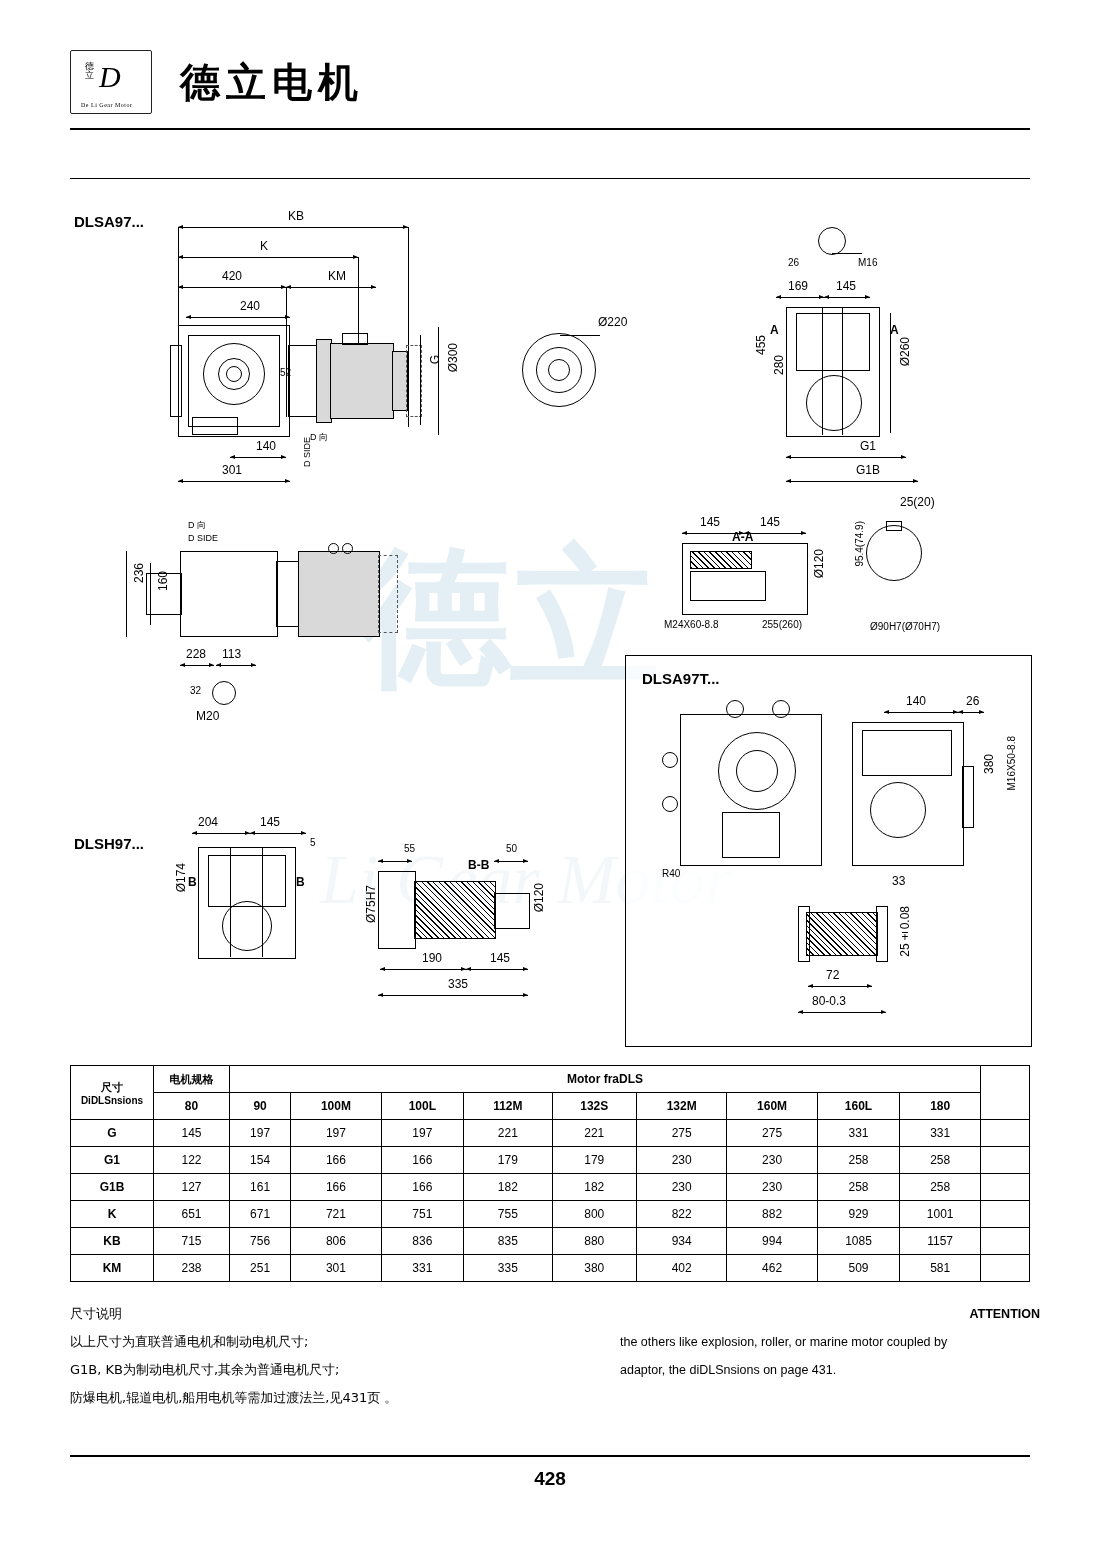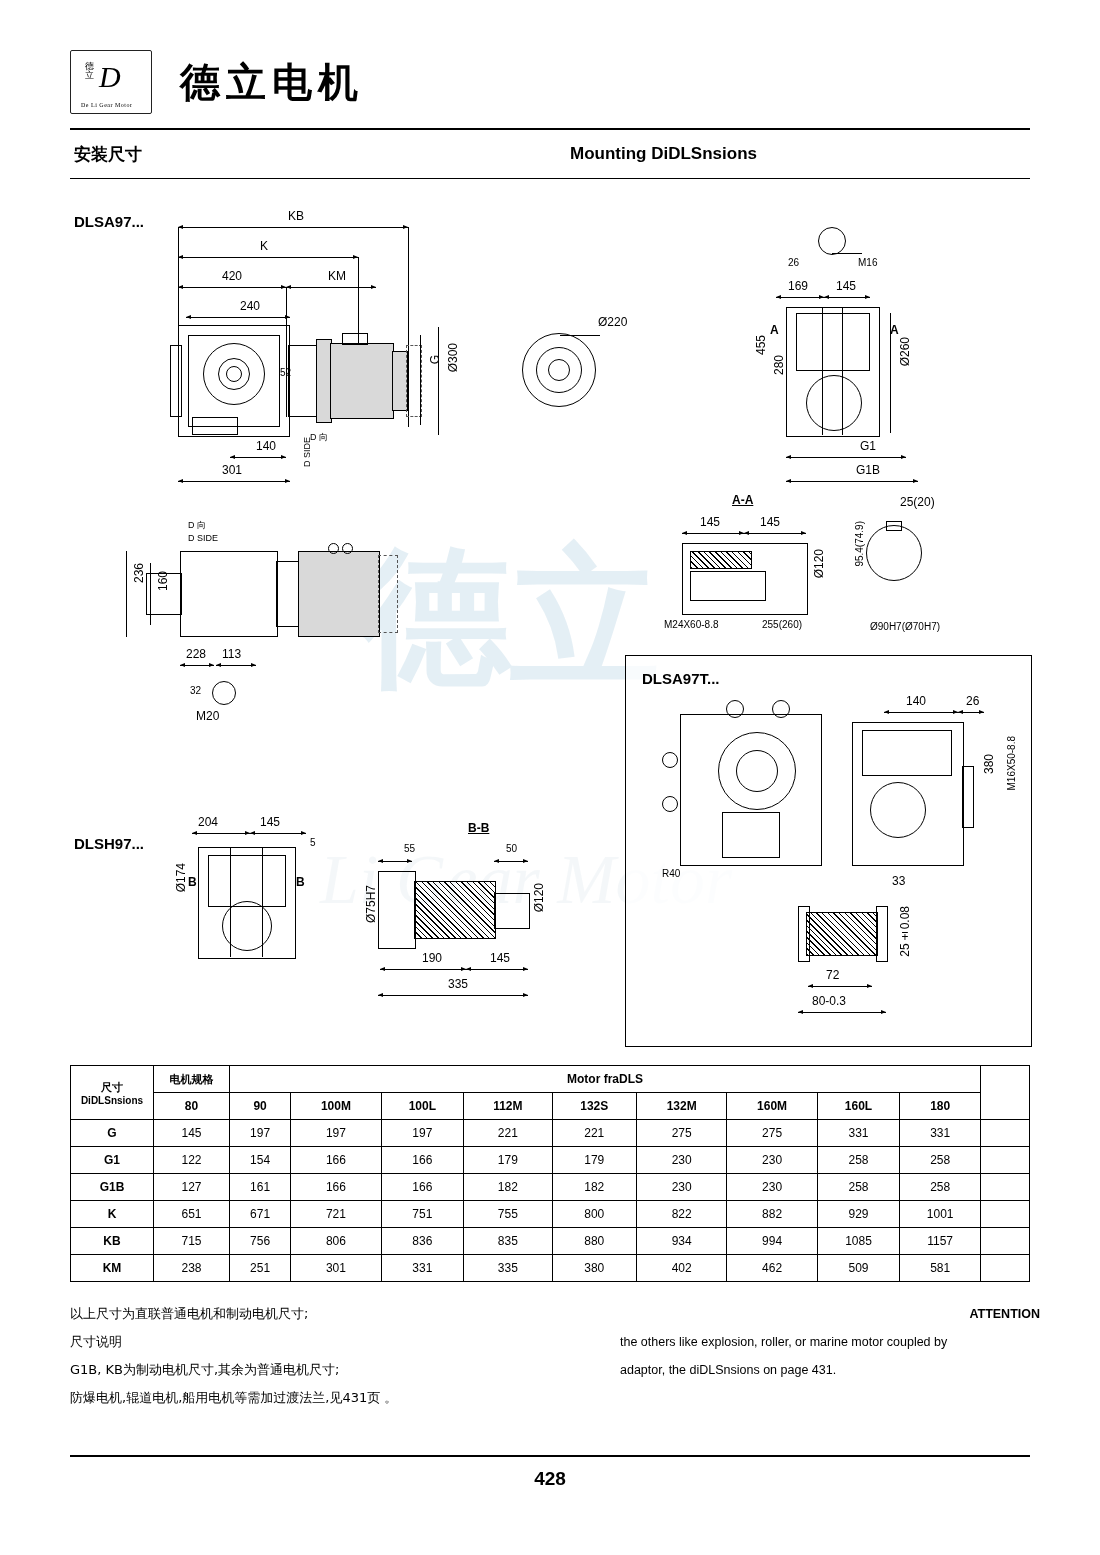--- a/index.html
+++ b/index.html
@@ -31,21 +31,21 @@
   .watermark{position:absolute;left:300px;top:540px;width:600px;height:470px;opacity:.10;pointer-events:none;}
   .wm-big{position:absolute;left:60px;top:10px;font-size:150px;font-weight:700;color:#0369a1;font-family:"DejaVu Sans",sans-serif;line-height:135px;text-align:right;}
   .wm-txt{position:absolute;left:20px;top:300px;font-size:70px;color:#9fb8c8;font-family:"Liberation Serif",serif;font-style:italic;}
 
   
   .draw{position:absolute;left:70px;top:195px;width:960px;height:860px;}
   .lbl{position:absolute;font-size:12px;white-space:nowrap;}
   .lbl.b{font-weight:700;}
   .lbl.s{font-size:10px;}
   .lbl.xs{font-size:9px;}
-  .lbl.u{text-decoration:underline;}
+  .lbl.u{margin-top:37px;}
   .vert{writing-mode:vertical-rl;transform:rotate(180deg);}
   .ttl{position:absolute;font-size:15px;font-weight:700;}
 
   
   .hl{position:absolute;height:1px;background:#000;}
   .vl{position:absolute;width:1px;background:#000;}
   .box{position:absolute;border:1px solid #000;}
   .boxd{position:absolute;border:1px dashed #555;}
   .dimline{position:absolute;height:1px;background:#000;}
   .dimline:before,.dimline:after{content:"";position:absolute;top:-2px;width:0;height:0;border-top:2.5px solid transparent;border-bottom:2.5px solid transparent;}
@@ -86,24 +86,20 @@
           <div>立</div>
         </div>
         <div class="logo-script">D</div>
         <div class="logo-sub">De Li Gear Motor</div>
       </div>
     </div>
     <div class="brand">德立电机</div>
   </div>
   <div class="rule-top"></div>
 
-  <div class="subhead">
-    <div class="cn">安装尺寸</div>
-    <div class="en">Mounting DiDLSnsions</div>
-  </div>
   <div class="rule-sub"></div>
 
   <div class="watermark">
     <div class="wm-big">德立</div>
     <div class="wm-txt">Li Gear Motor</div>
   </div>
 
   <div class="draw">
 
     <div class="ttl" style="left:4px;top:18px;">DLSA97...</div>
@@ -412,22 +408,22 @@
         <td>402</td>
         <td>462</td>
         <td>509</td>
         <td>581</td>
         <td></td>
       </tr>
     </tbody>
   </table>
 
   <div class="notes">
+    <div>尺寸说明</div>
     <div>以上尺寸为直联普通电机和制动电机尺寸;</div>
-    <div>尺寸说明</div>
     <div>G1B, KB为制动电机尺寸,其余为普通电机尺寸;</div>
     <div>防爆电机,辊道电机,船用电机等需加过渡法兰,见431页 。</div>
   </div>
 
   <div class="notes-en">
     <div class="ti">ATTENTION</div>
     <div>the others like explosion, roller, or marine motor coupled by</div>
     <div>adaptor, the diDLSnsions on page 431.</div>
   </div>
 

